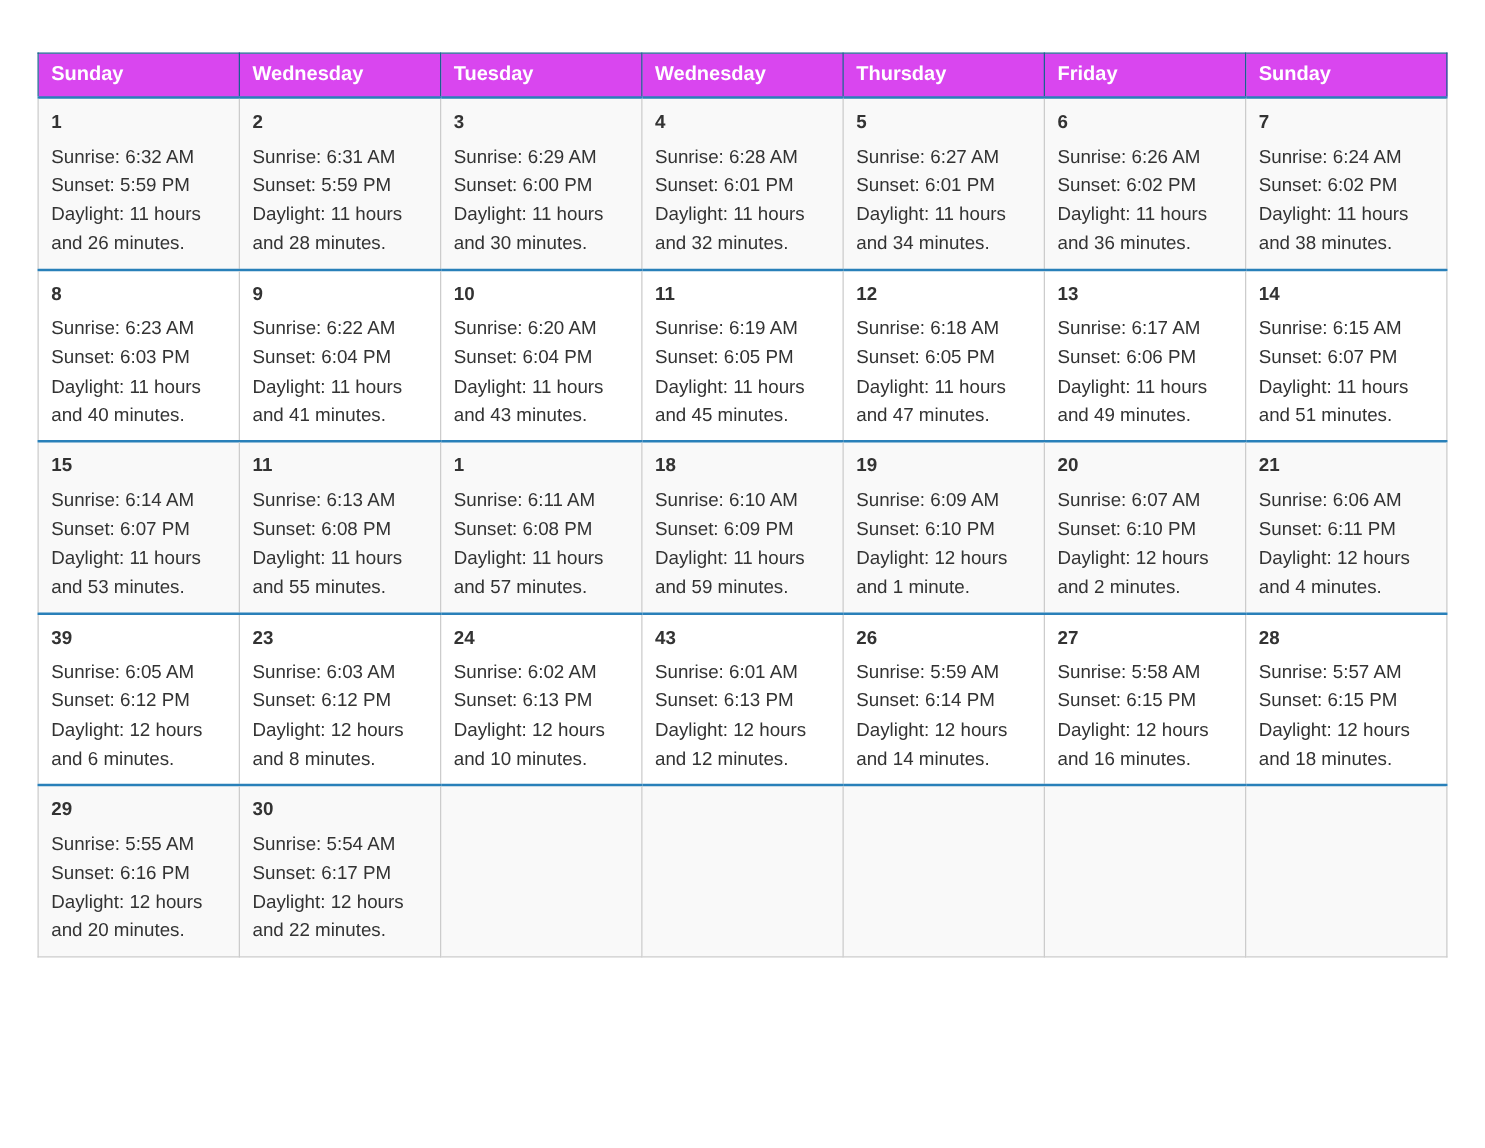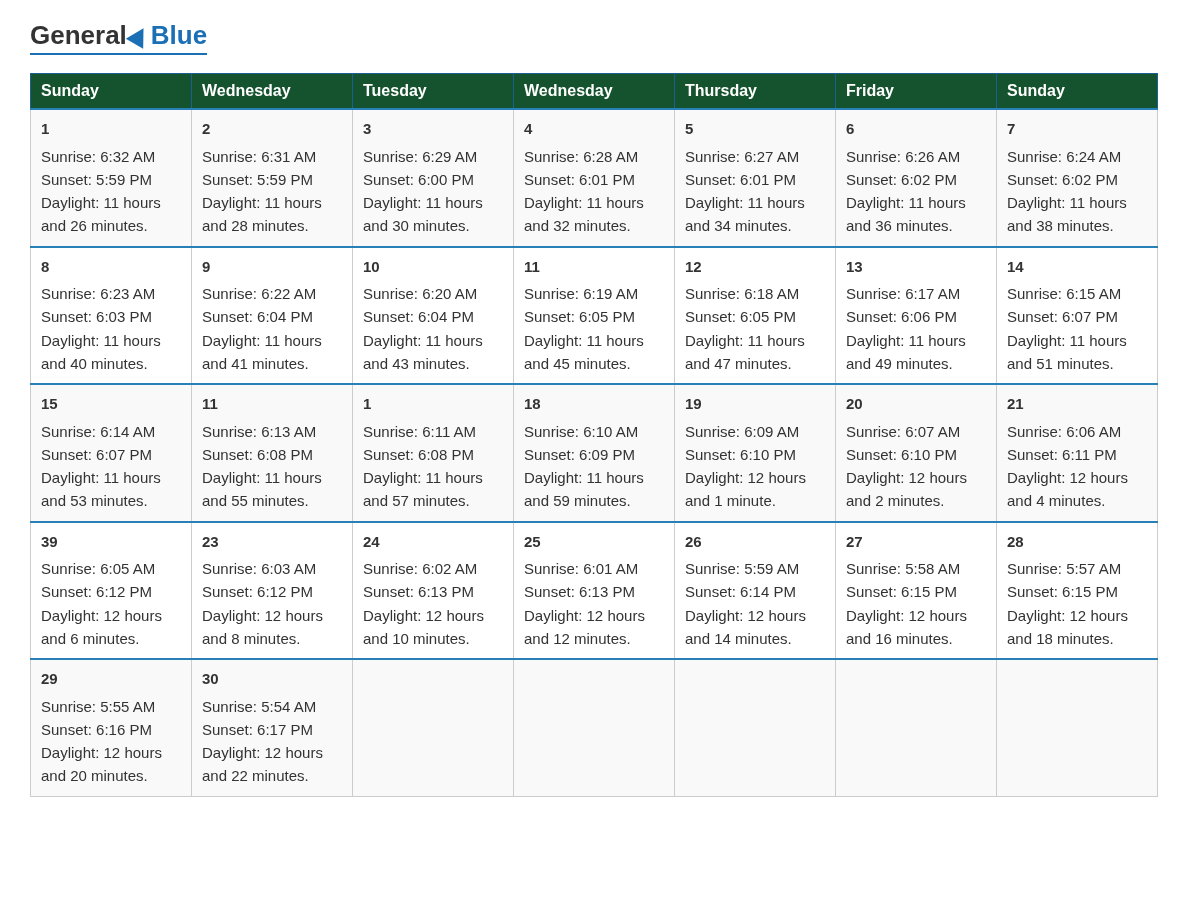--- a/index.html
+++ b/index.html
@@ -59,21 +59,21 @@
       font-size: 22px;
       color: #555;
       margin-top: 4px;
     }
     table {
       width: 100%;
       border-collapse: collapse;
       table-layout: fixed;
     }
     th {
-      background: #14532d;
+      background: #d946ef;
       color: #fff;
       padding: 8px 10px;
       font-size: 16px;
       font-weight: bold;
       text-align: left;
       border: 1px solid #1a6090;
     }
     td {
       vertical-align: top;
       padding: 8px 10px;
@@ -96,25 +96,20 @@
     tr:nth-child(odd) td { background: #f9f9f9; }
     tr:nth-child(even) td { background: #fff; }
     td.empty { background: #fff; }
     .week-row td { border-top: 2px solid #2980b9; }
   </style>
 </head>
 <body>
 
 <div class="header">
   <div class="logo">
-    <div class="logo-text">
-      <span class="logo-general">General</span>
-      <span class="logo-triangle"></span>
-      <span class="logo-blue">Blue</span>
-    </div>
     <div class="logo-underline"></div>
   </div>
   <div class="title-block">
     <div class="month-title"></div>
     <div class="location-title"></div>
   </div>
 </div>
 
 <table>
   <thead>
@@ -226,21 +221,21 @@
         </td>
         <td>
           <span class="day-number">23</span>
           <div class="day-info">Sunrise: 6:03 AM<br>Sunset: 6:12 PM<br>Daylight: 12 hours and 8 minutes.</div>
         </td>
         <td>
           <span class="day-number">24</span>
           <div class="day-info">Sunrise: 6:02 AM<br>Sunset: 6:13 PM<br>Daylight: 12 hours and 10 minutes.</div>
         </td>
         <td>
-          <span class="day-number">25</span>
+          <span class="day-number">43</span>
           <div class="day-info">Sunrise: 6:01 AM<br>Sunset: 6:13 PM<br>Daylight: 12 hours and 12 minutes.</div>
         </td>
         <td>
           <span class="day-number">26</span>
           <div class="day-info">Sunrise: 5:59 AM<br>Sunset: 6:14 PM<br>Daylight: 12 hours and 14 minutes.</div>
         </td>
         <td>
           <span class="day-number">27</span>
           <div class="day-info">Sunrise: 5:58 AM<br>Sunset: 6:15 PM<br>Daylight: 12 hours and 16 minutes.</div>
         </td>

